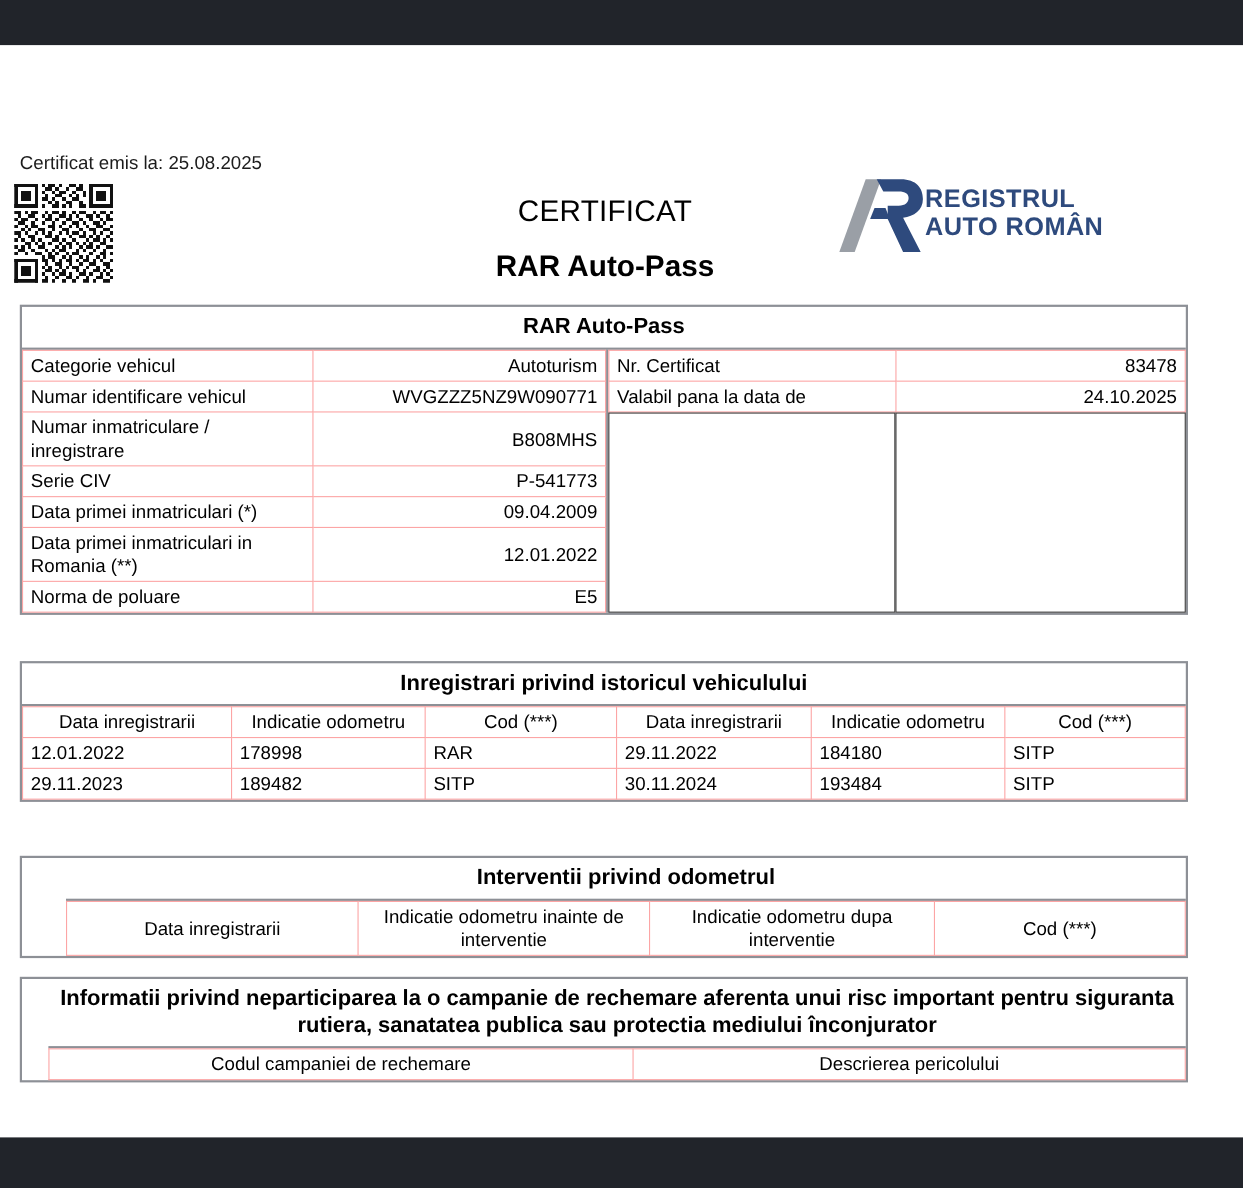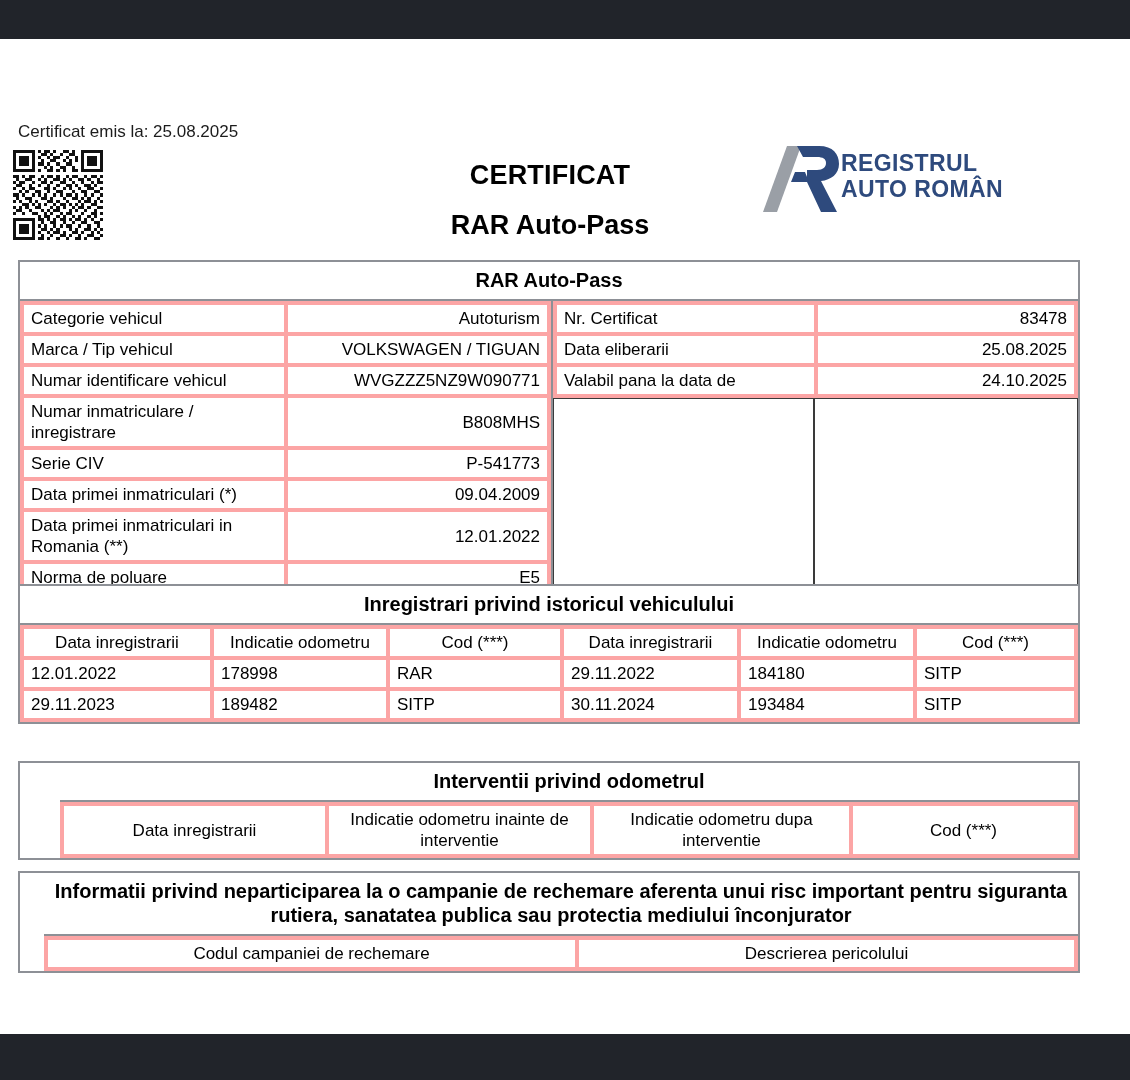--- a/index.html
+++ b/index.html
@@ -20,21 +20,21 @@
     left: 0;
     width: 1130px;
     background: #21242a;
   }
   .bar-top { top: 0; height: 41px; }
   .bar-bottom { top: 1034px; height: 46px; }
 
   .page {
     position: absolute;
     left: 0;
-    top: 39px;
+    top: 56px;
     width: 1130px;
     height: 868px;
     background: #ffffff;
   }
 
   
   .issued {
     position: absolute;
     left: 18px;
     top: 83px;
@@ -51,21 +51,21 @@
   }
   .qr svg { display: block; }
 
   .doc-title {
     position: absolute;
     left: 300px;
     top: 121px;
     width: 500px;
     text-align: center;
     font-size: 27px;
-    font-weight: bold;
+    font-weight: normal;
     letter-spacing: .2px;
   }
   .doc-subtitle {
     position: absolute;
     left: 300px;
     top: 171px;
     width: 500px;
     text-align: center;
     font-size: 27px;
     font-weight: bold;
@@ -115,21 +115,21 @@
   .sep {
     border-top: 2px solid #8d9096;
   }
 
   table.grid {
     border-collapse: collapse;
     width: 100%;
     table-layout: fixed;
   }
   table.grid td, table.grid th {
-    border: 4px solid #fca5a5;
+    border: 1px solid #fca5a5;
     font-size: 17px;
     font-weight: normal;
     padding: 3px 7px;
     vertical-align: middle;
     line-height: 21px;
     box-sizing: border-box;
   }
   .lbl { text-align: left; }
   .val { text-align: right; font-weight: bold; }
   .hdr {
@@ -451,24 +451,20 @@
           <colgroup>
               <col style="width:264px">
               <col>
             </colgroup>
           <tbody>
               <tr>
                 <td class="lbl">Categorie vehicul</td>
                 <td class="val">Autoturism</td>
               </tr>
               <tr>
-                <td class="lbl">Marca / Tip vehicul</td>
-                <td class="val">VOLKSWAGEN / TIGUAN</td>
-              </tr>
-              <tr>
                 <td class="lbl">Numar identificare vehicul</td>
                 <td class="val">WVGZZZ5NZ9W090771</td>
               </tr>
               <tr>
                 <td class="lbl">Numar inmatriculare / inregistrare</td>
                 <td class="val">B808MHS</td>
               </tr>
               <tr>
                 <td class="lbl">Serie CIV</td>
                 <td class="val">P-541773</td>
@@ -491,24 +487,20 @@
       <div class="col-r">
         <table class="grid">
           <colgroup>
               <col style="width:261px">
               <col>
             </colgroup>
           <tbody>
               <tr>
                 <td class="lbl">Nr. Certificat</td>
                 <td class="val">83478</td>
-              </tr>
-              <tr>
-                <td class="lbl">Data eliberarii</td>
-                <td class="val">25.08.2025</td>
               </tr>
               <tr>
                 <td class="lbl">Valabil pana la data de</td>
                 <td class="val">24.10.2025</td>
               </tr>
             </tbody>
         </table>
         <div class="filler">
           <div class="f1"></div>
           <div class="f2"></div>

